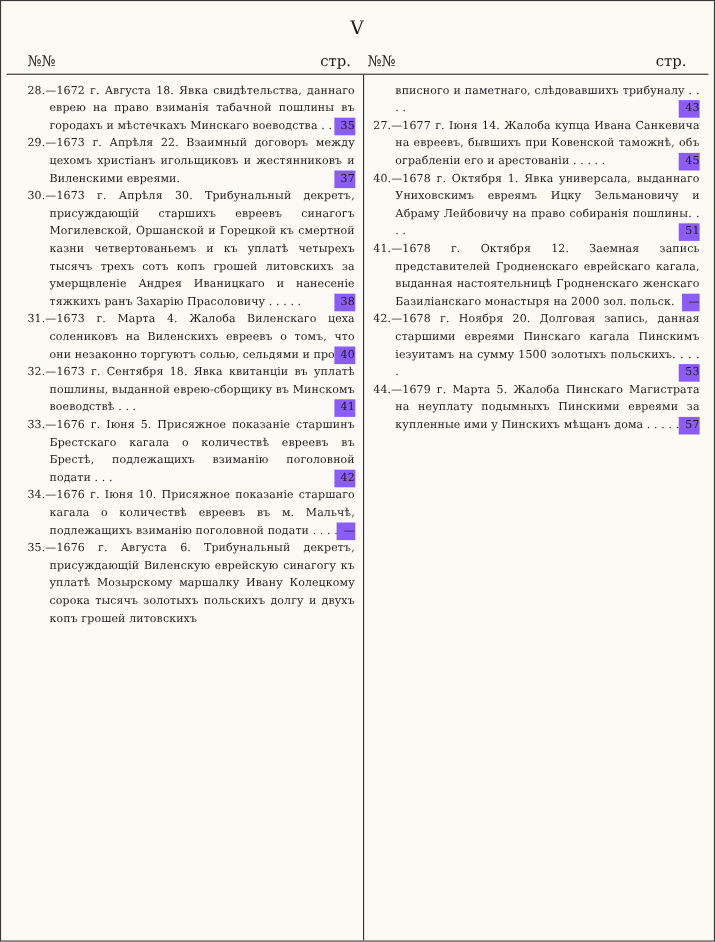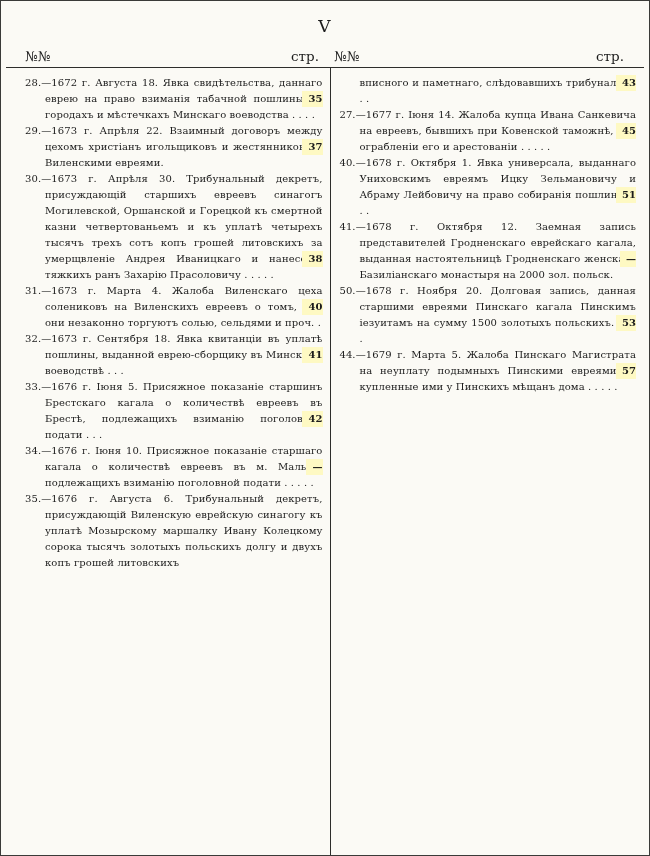--- a/index.html
+++ b/index.html
@@ -37,25 +37,24 @@
     font-size:10px;
     line-height:16px;
     text-align:justify;
     padding-left:20px;
     text-indent:-20px;
     letter-spacing:0.1px;
   }
   .entry.cont{text-indent:0;}
   .enum{white-space:nowrap;}
   .epage{
-    position:absolute;right:0;bottom:16px;
+    position:absolute;right:0;bottom:0;
     text-indent:0;
-    background:#fef9c3;
+    background:#8b5cf6;
     padding-left:6px;
-    font-weight:bold;
   }
 </style>
 </head>
 <body>
 
 <div class="page">
 
   <div class="folio">V</div>
 
   <div class="headrow">
@@ -81,18 +80,18 @@
         <div class="entry"><span class="enum">33.</span><span class="etext">—1676 г. Іюня 5. Присяжное показаніе старшинъ Брестскаго кагала о количествѣ евреевъ въ Брестѣ, подлежащихъ взиманію поголовной подати . . .</span><span class="epage">42</span></div>
         <div class="entry"><span class="enum">34.</span><span class="etext">—1676 г. Іюня 10. Присяжное показаніе старшаго кагала о количествѣ евреевъ въ м. Мальчѣ, подлежащихъ взиманію поголовной подати . . . . .</span><span class="epage">—</span></div>
         <div class="entry"><span class="enum">35.</span><span class="etext">—1676 г. Августа 6. Трибунальный декретъ, присуждающій Виленскую еврейскую синагогу къ уплатѣ Мозырскому маршалку Ивану Колецкому сорока тысячъ золотыхъ польскихъ долгу и двухъ копъ грошей литовскихъ</span></div>
       </div>
     <div class="vrule"></div>
     <div class="col col-r" id="col-1">
         <div class="entry cont"><span class="enum"></span><span class="etext">вписного и паметнаго, слѣдовавшихъ трибуналу . . . .</span><span class="epage">43</span></div>
         <div class="entry"><span class="enum">27.</span><span class="etext">—1677 г. Іюня 14. Жалоба купца Ивана Санкевича на евреевъ, бывшихъ при Ковенской таможнѣ, объ ограбленіи его и арестованіи . . . . .</span><span class="epage">45</span></div>
         <div class="entry"><span class="enum">40.</span><span class="etext">—1678 г. Октября 1. Явка универсала, выданнаго Униховскимъ евреямъ Ицку Зельмановичу и Абраму Лейбовичу на право собиранія пошлины. . . .</span><span class="epage">51</span></div>
         <div class="entry"><span class="enum">41.</span><span class="etext">—1678 г. Октября 12. Заемная запись представителей Гродненскаго еврейскаго кагала, выданная настоятельницѣ Гродненскаго женскаго Базиліанскаго монастыря на 2000 зол. польск.</span><span class="epage">—</span></div>
-        <div class="entry"><span class="enum">50.</span><span class="etext">—1678 г. Ноября 20. Долговая запись, данная старшими евреями Пинскаго кагала Пинскимъ іезуитамъ на сумму 1500 золотыхъ польскихъ. . . . .</span><span class="epage">53</span></div>
+        <div class="entry"><span class="enum">42.</span><span class="etext">—1678 г. Ноября 20. Долговая запись, данная старшими евреями Пинскаго кагала Пинскимъ іезуитамъ на сумму 1500 золотыхъ польскихъ. . . . .</span><span class="epage">53</span></div>
         <div class="entry"><span class="enum">44.</span><span class="etext">—1679 г. Марта 5. Жалоба Пинскаго Магистрата на неуплату подымныхъ Пинскими евреями за купленные ими у Пинскихъ мѣщанъ дома . . . . .</span><span class="epage">57</span></div>
       </div>
   </div>
 
 </div>
 
 </body></html>

